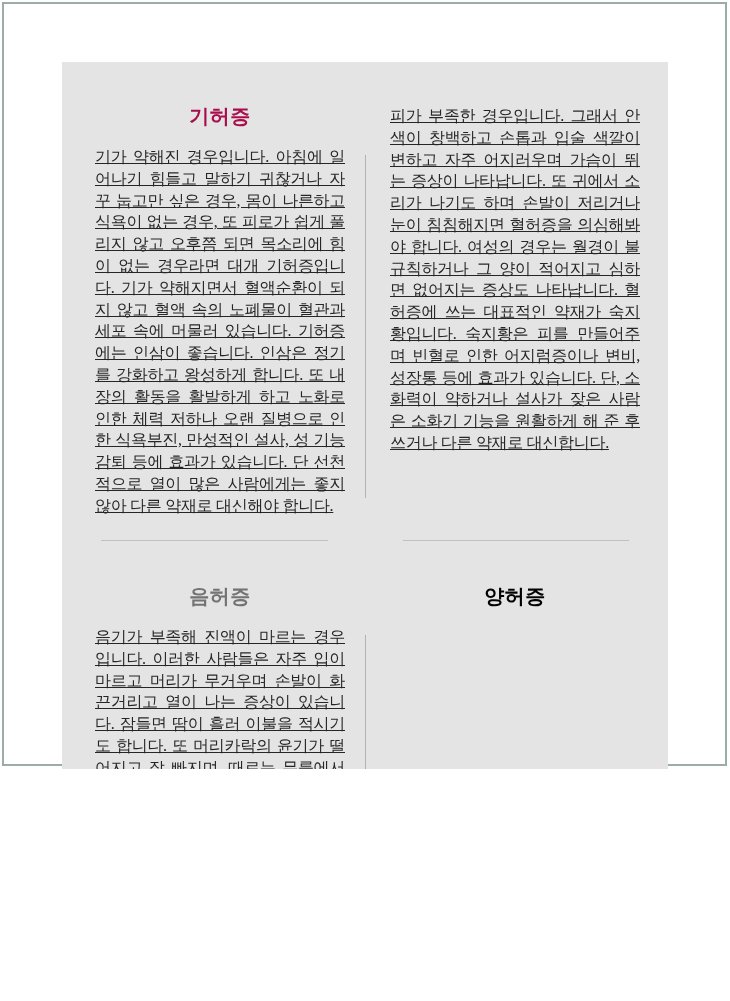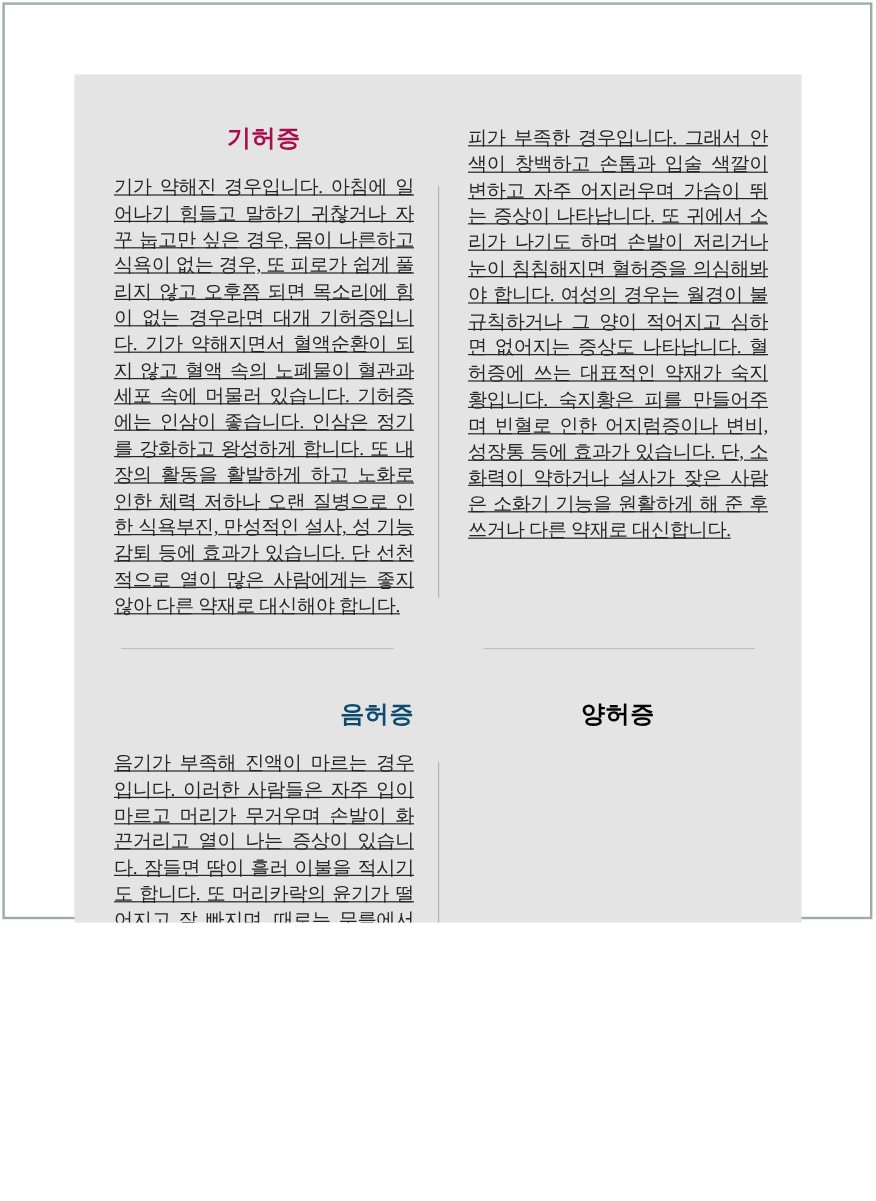--- a/index.html
+++ b/index.html
@@ -102,21 +102,21 @@
     <div class="section section--top-right">
       <p class="section-body">피가 부족한 경우입니다. 그래서 안색이 창백하고 손톱과 입술 색깔이 변하고 자주 어지러우며 가슴이 뛰는 증상이 나타납니다. 또 귀에서 소리가 나기도 하며 손발이 저리거나 눈이 침침해지면 혈허증을 의심해봐야 합니다. 여성의 경우는 월경이 불규칙하거나 그 양이 적어지고 심하면 없어지는 증상도 나타납니다. 혈허증에 쓰는 대표적인 약재가 숙지황입니다. 숙지황은 피를 만들어주며 빈혈로 인한 어지럼증이나 변비, 성장통 등에 효과가 있습니다. 단, 소화력이 약하거나 설사가 잦은 사람은 소화기 기능을 원활하게 해 준 후 쓰거나 다른 약재로 대신합니다.</p>
     </div>
 
     <div class="v-divider v-divider--top"></div>
 
     <div class="h-divider h-divider--left"></div>
     <div class="h-divider h-divider--right"></div>
 
     <div class="section section--bottom-left">
-      <h2 class="section-title" style="color: #0c4a6e; text-align: right;">음허증</h2>
+      <h2 class="section-title" style="color: #737373;">음허증</h2>
       <p class="section-body">음기가 부족해 진액이 마르는 경우입니다. 이러한 사람들은 자주 입이 마르고 머리가 무거우며 손발이 화끈거리고 열이 나는 증상이 있습니다. 잠들면 땀이 흘러 이불을 적시기도 합니다. 또 머리카락의 윤기가 떨어지고 잘 빠지며, 때로는 무릎에서 우두둑 하는 소리가 납니다. 진액이 부족하기 때문에 계단을 내려가거나 무릎을 구부릴 때 소리가 나는 것입니다. 따라서 진액을 보충해 주는 것이 중요합니다.</p>
     </div>
 
     <div class="section section--bottom-right">
       <h2 class="section-title" style="color: #000000;">양허증</h2>
     </div>
 
     <div class="v-divider v-divider--bottom"></div>
 
   </div>

